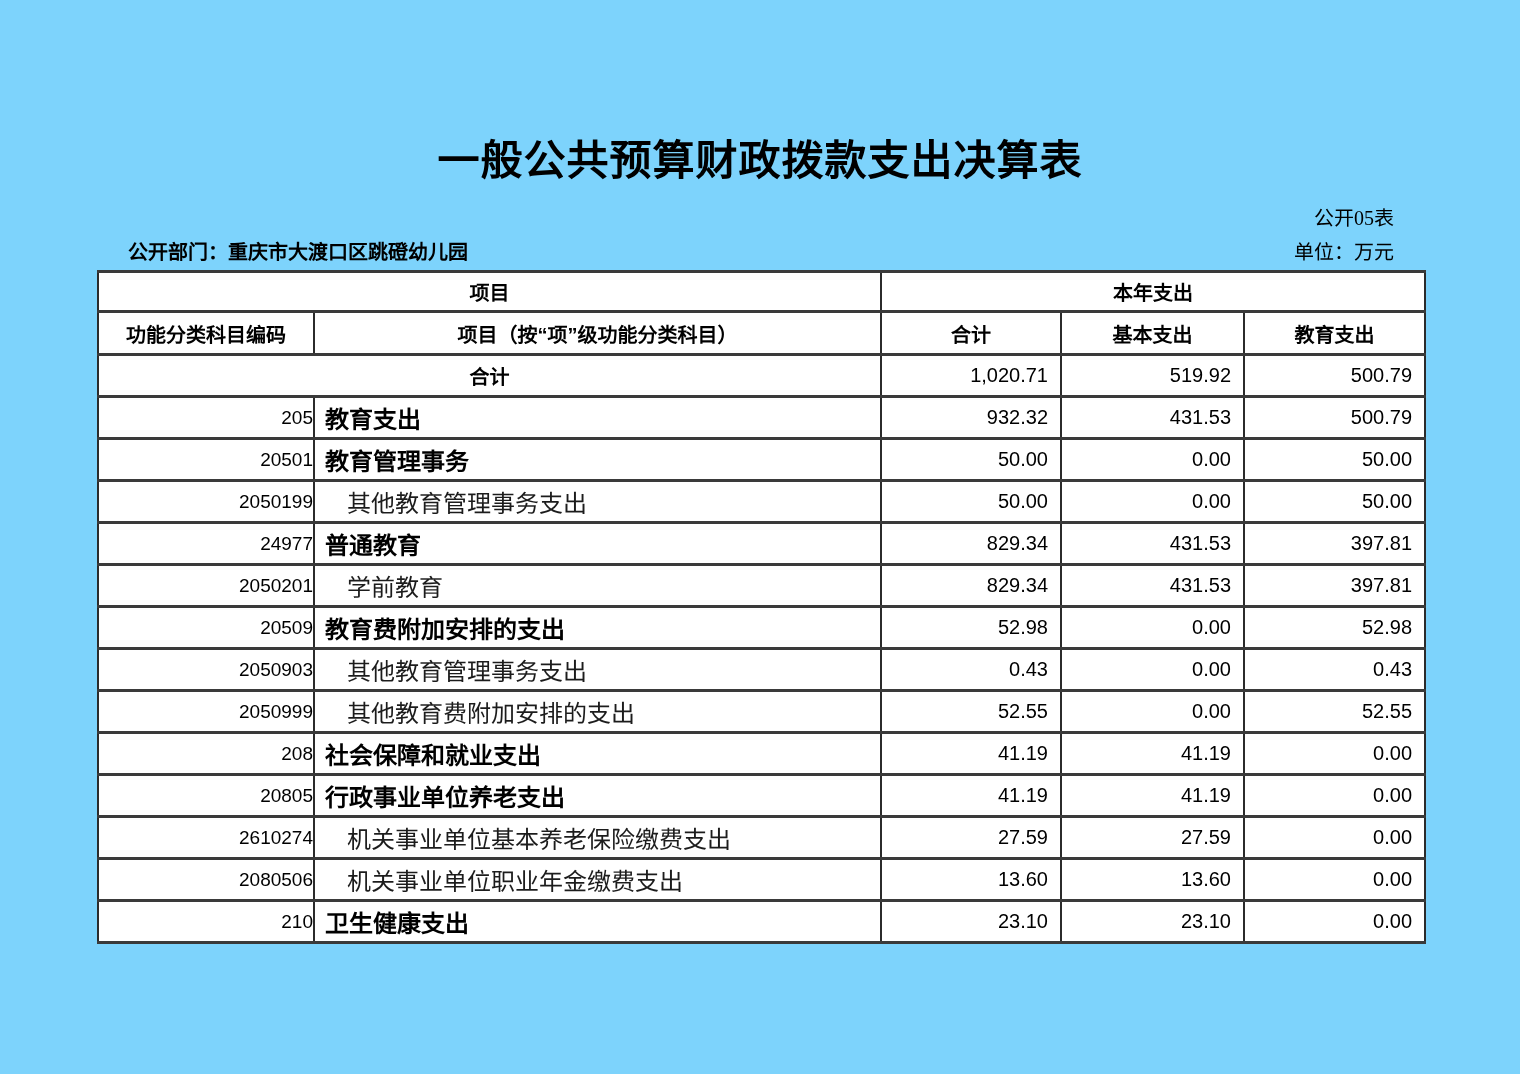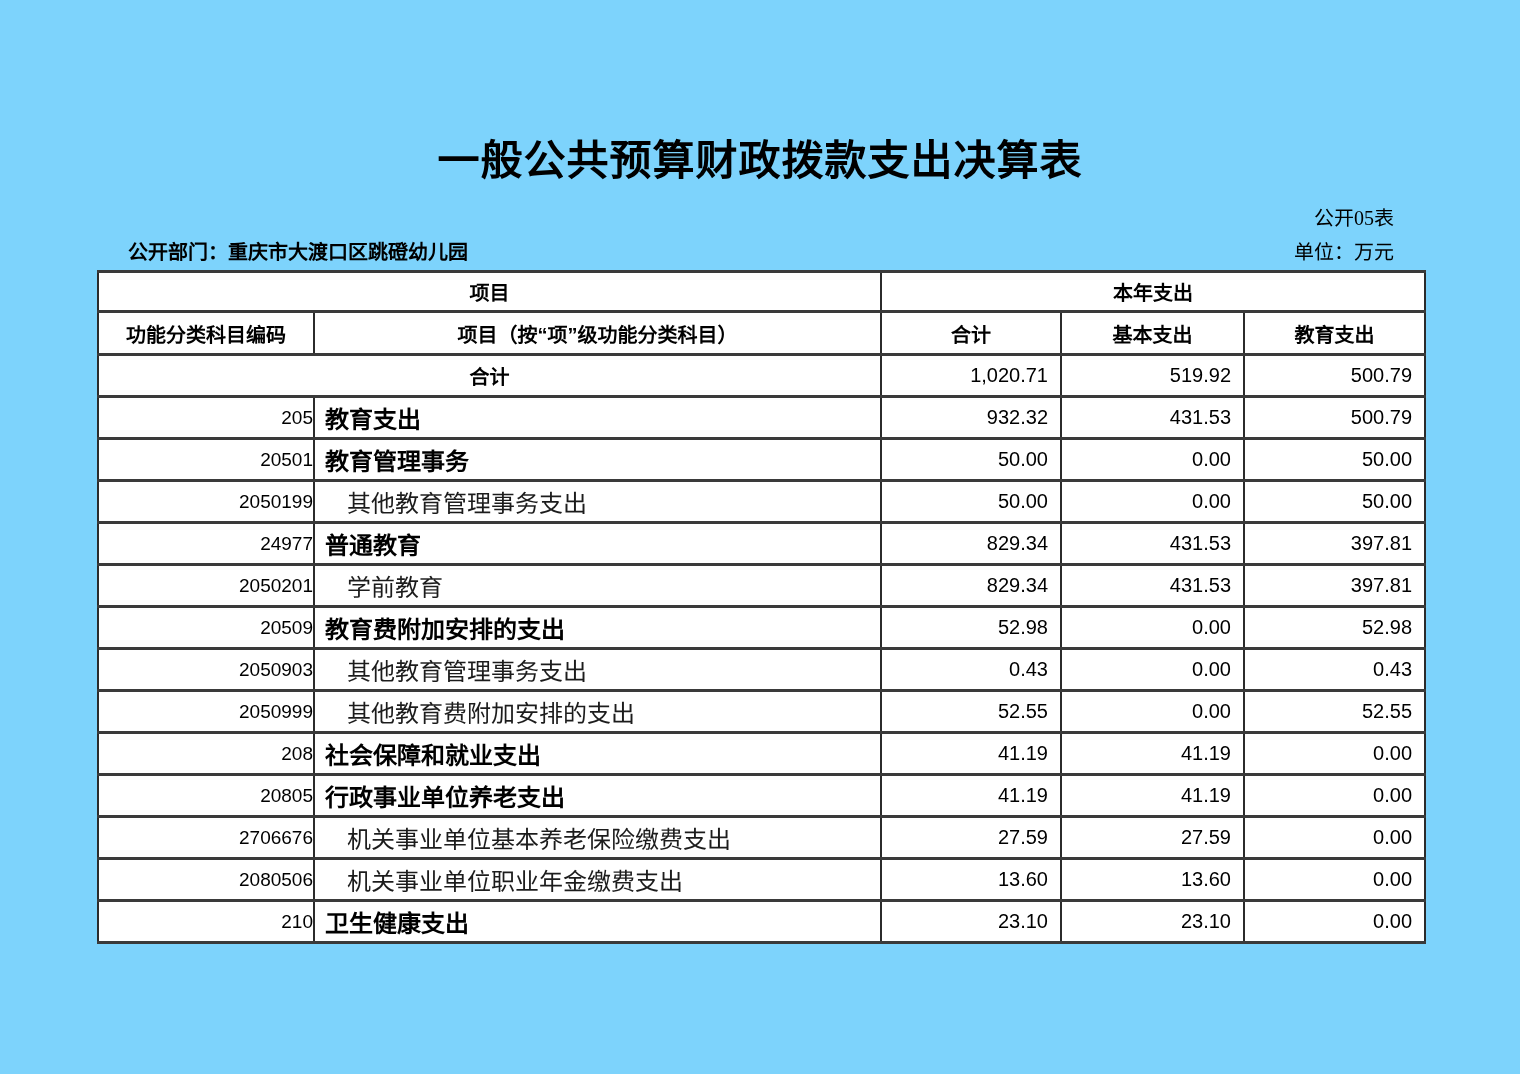--- a/index.html
+++ b/index.html
@@ -195,21 +195,21 @@
           <td class="cell-num">0.00</td>
         </tr>
         <tr class="category-row">
           <td class="cell-code">20805</td>
           <td class="cell-name">行政事业单位养老支出</td>
           <td class="cell-num">41.19</td>
           <td class="cell-num">41.19</td>
           <td class="cell-num">0.00</td>
         </tr>
         <tr class="item-row">
-          <td class="cell-code">2706676</td>
+          <td class="cell-code">2610274</td>
           <td class="cell-name">机关事业单位基本养老保险缴费支出</td>
           <td class="cell-num">27.59</td>
           <td class="cell-num">27.59</td>
           <td class="cell-num">0.00</td>
         </tr>
         <tr class="item-row">
           <td class="cell-code">2080506</td>
           <td class="cell-name">机关事业单位职业年金缴费支出</td>
           <td class="cell-num">13.60</td>
           <td class="cell-num">13.60</td>

